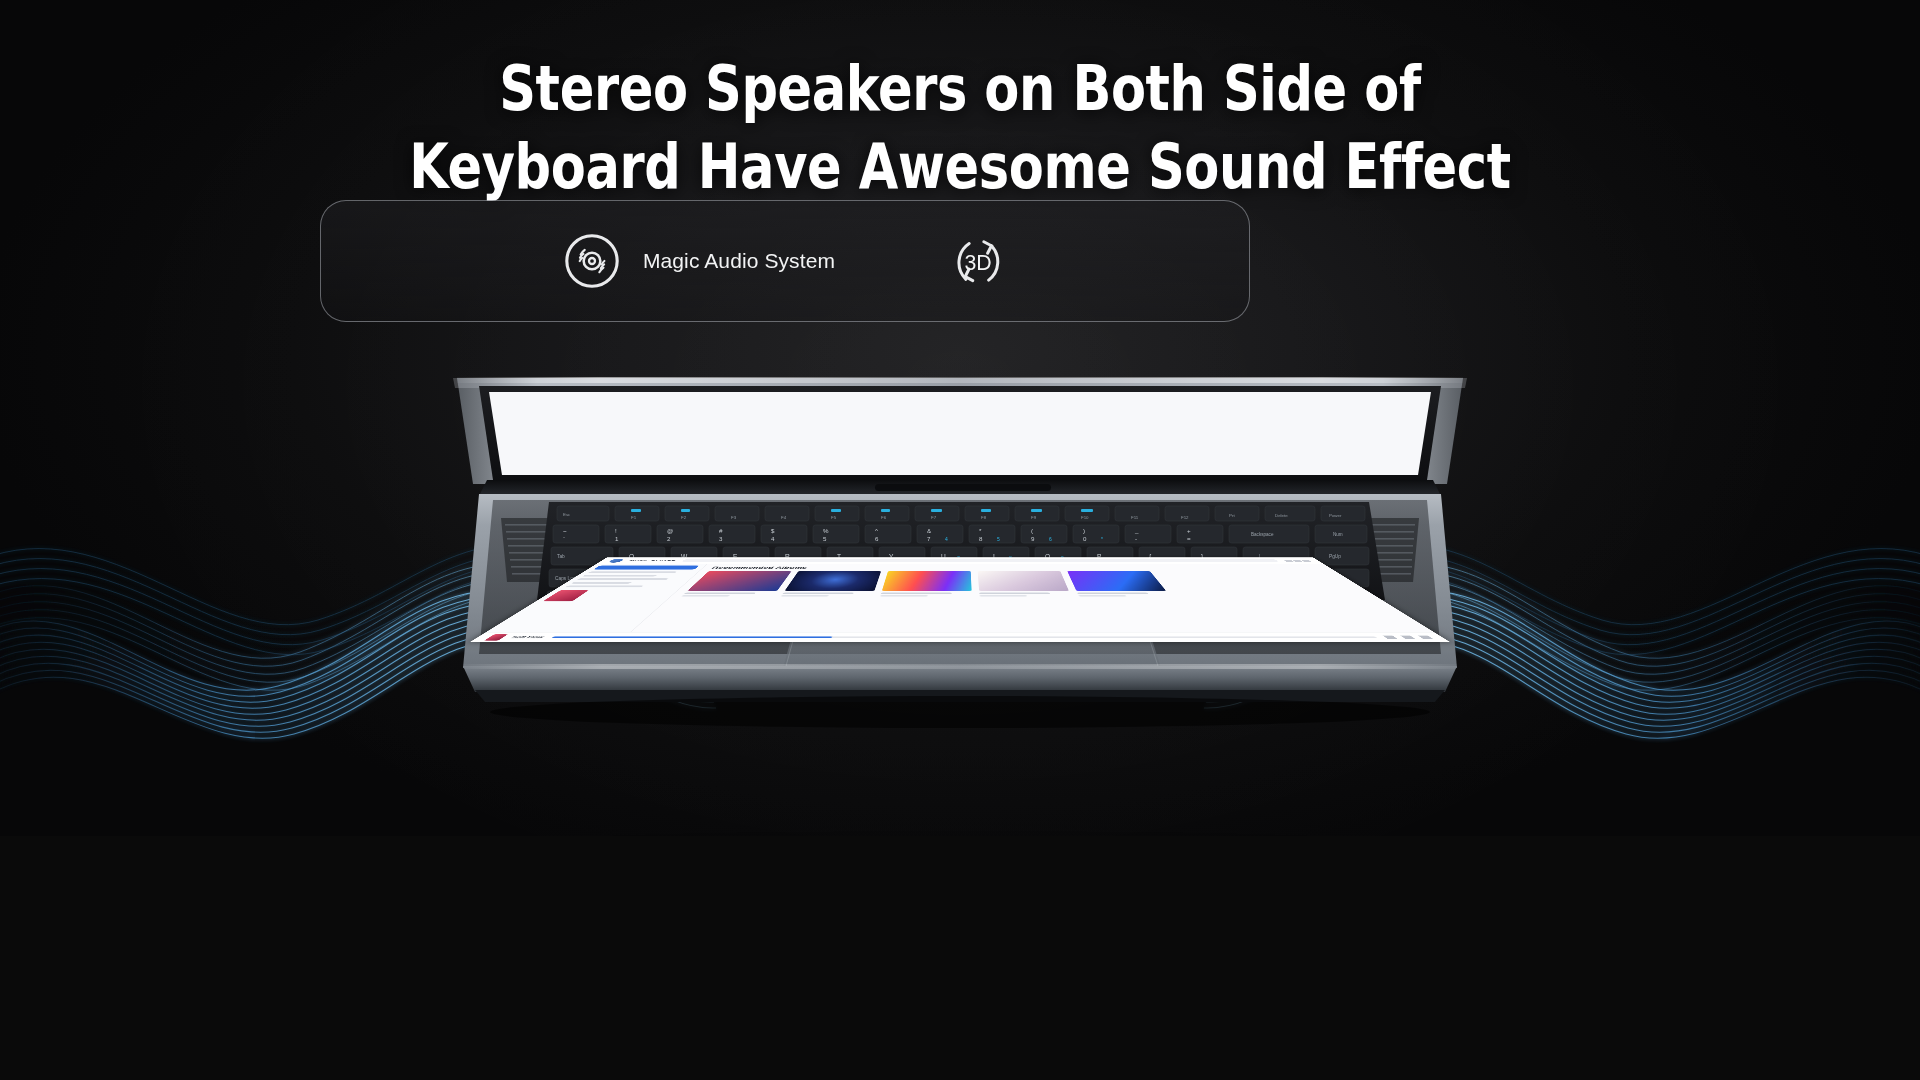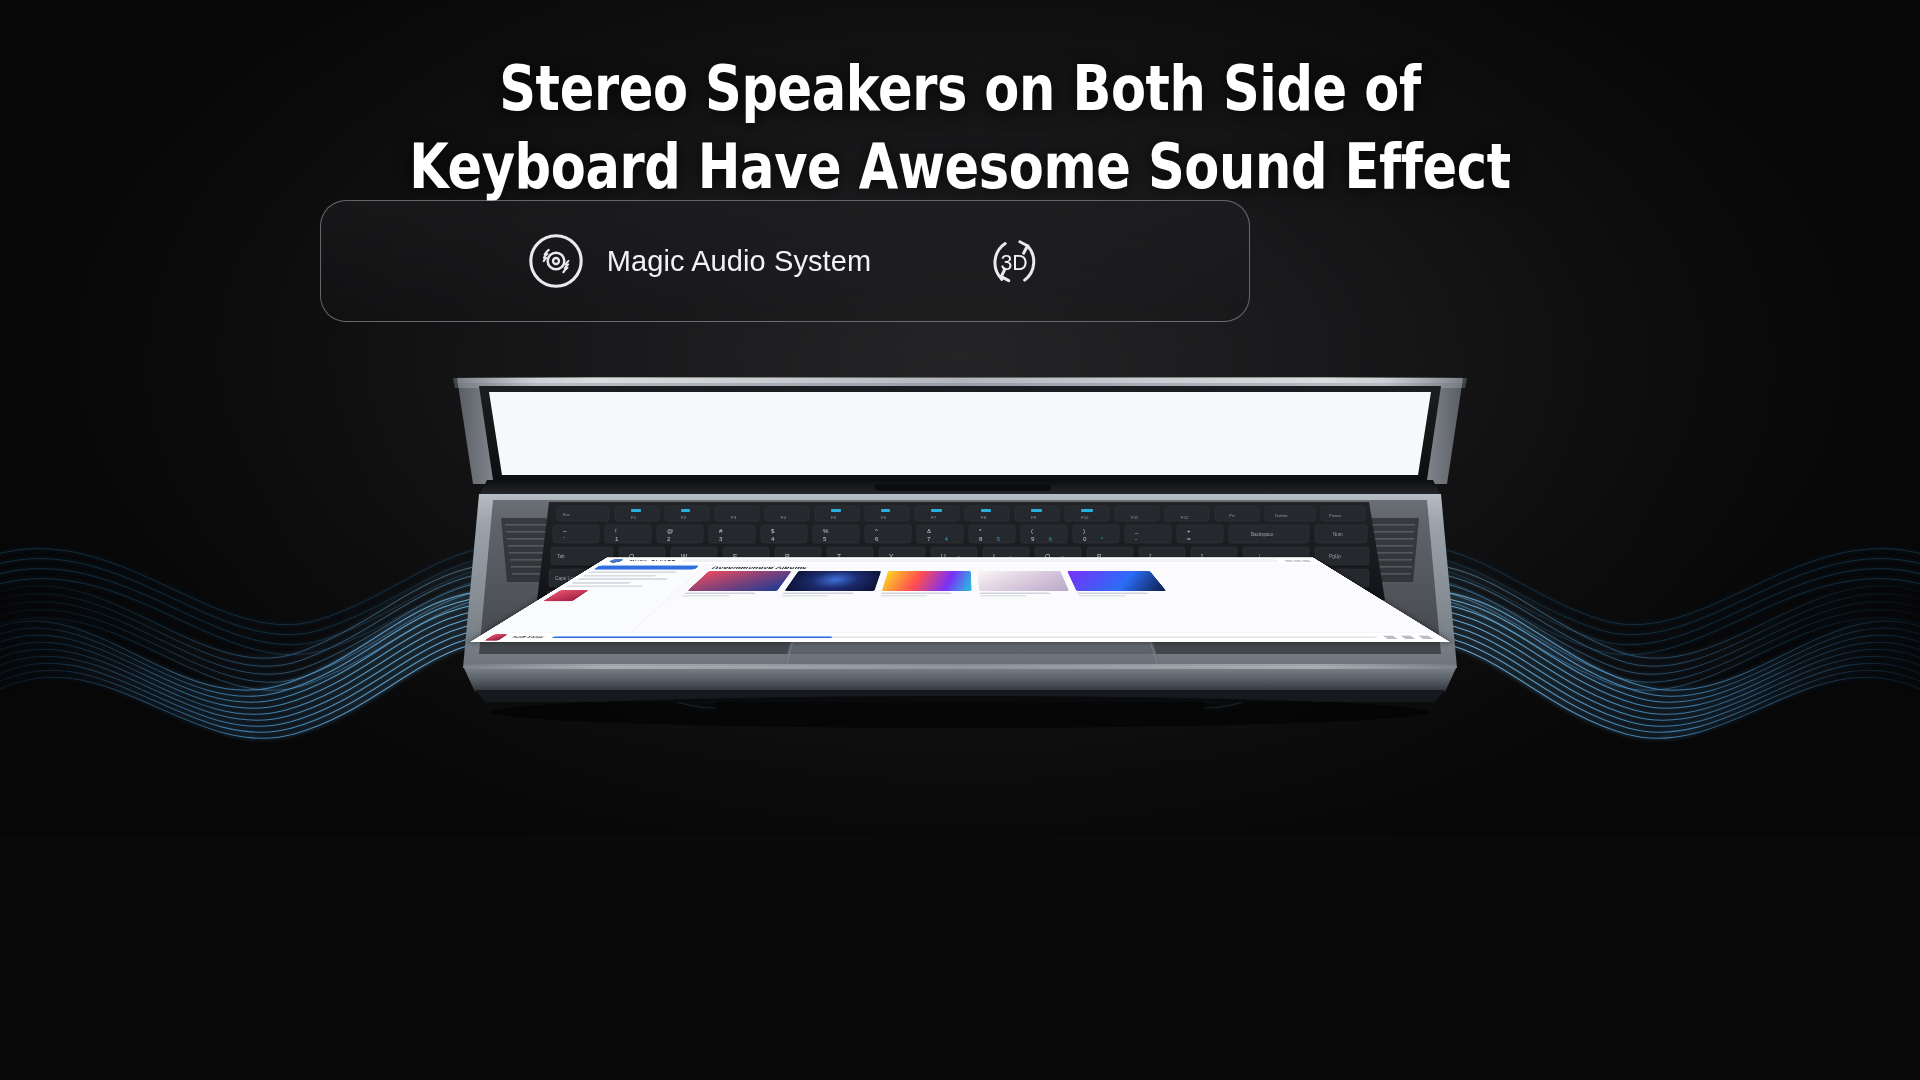--- a/index.html
+++ b/index.html
@@ -57,21 +57,21 @@
     border-radius:26px;
     background:linear-gradient(180deg, rgba(32,32,35,.55) 0%, rgba(20,20,22,.35) 100%);
     display:flex; align-items:center; justify-content:center;
     gap:112px;
     z-index:6;
   }
   .feature{ display:flex; align-items:center; gap:20px; }
   .feature .ficon{ width:62px; height:62px; flex:0 0 62px; display:block; }
   .feature .flabel{
     color:#f2f3f4;
-    font-size:29px;
+    font-size:21px;
     font-weight:400;
     letter-spacing:.1px;
     white-space:nowrap;
     font-family:"Liberation Sans","DejaVu Sans",sans-serif;
   }
 
   
   .laptop{
     position:absolute; left:50%; top:368px; transform:translateX(-50%);
     width:1030px; height:392px;

